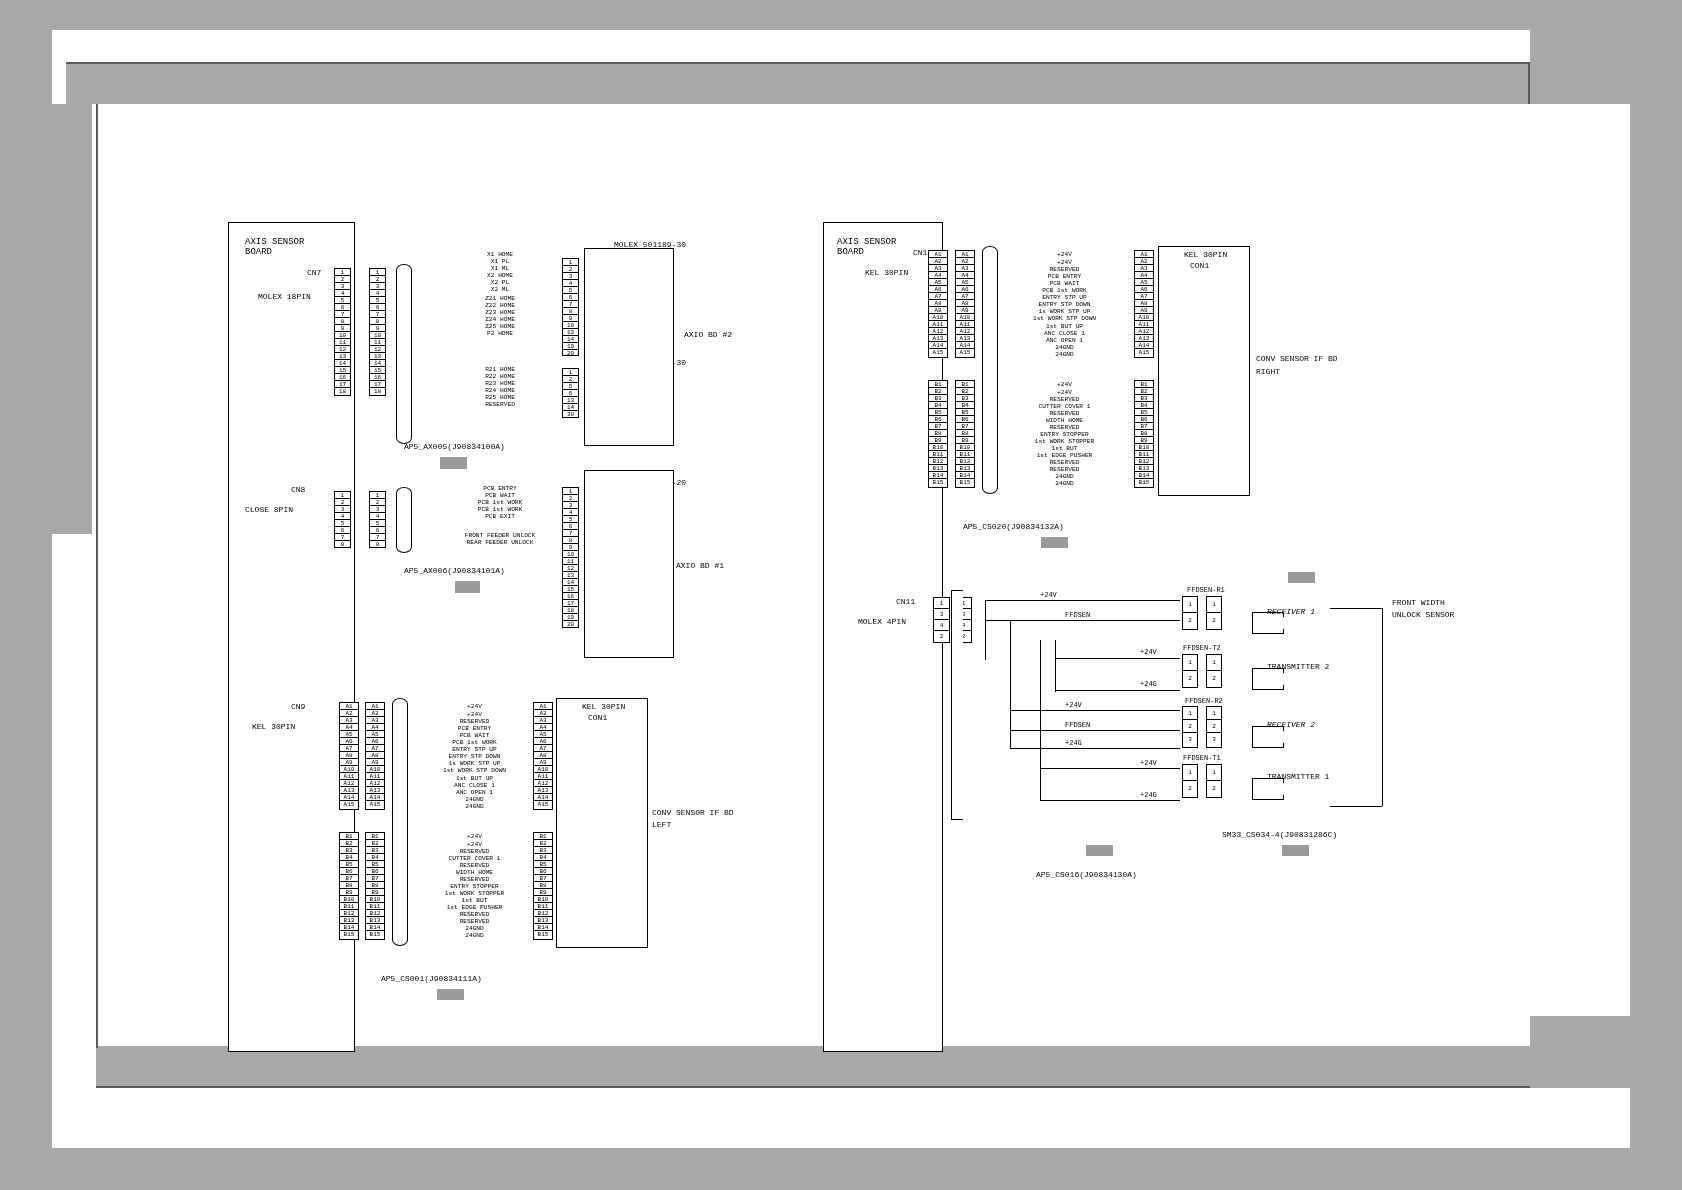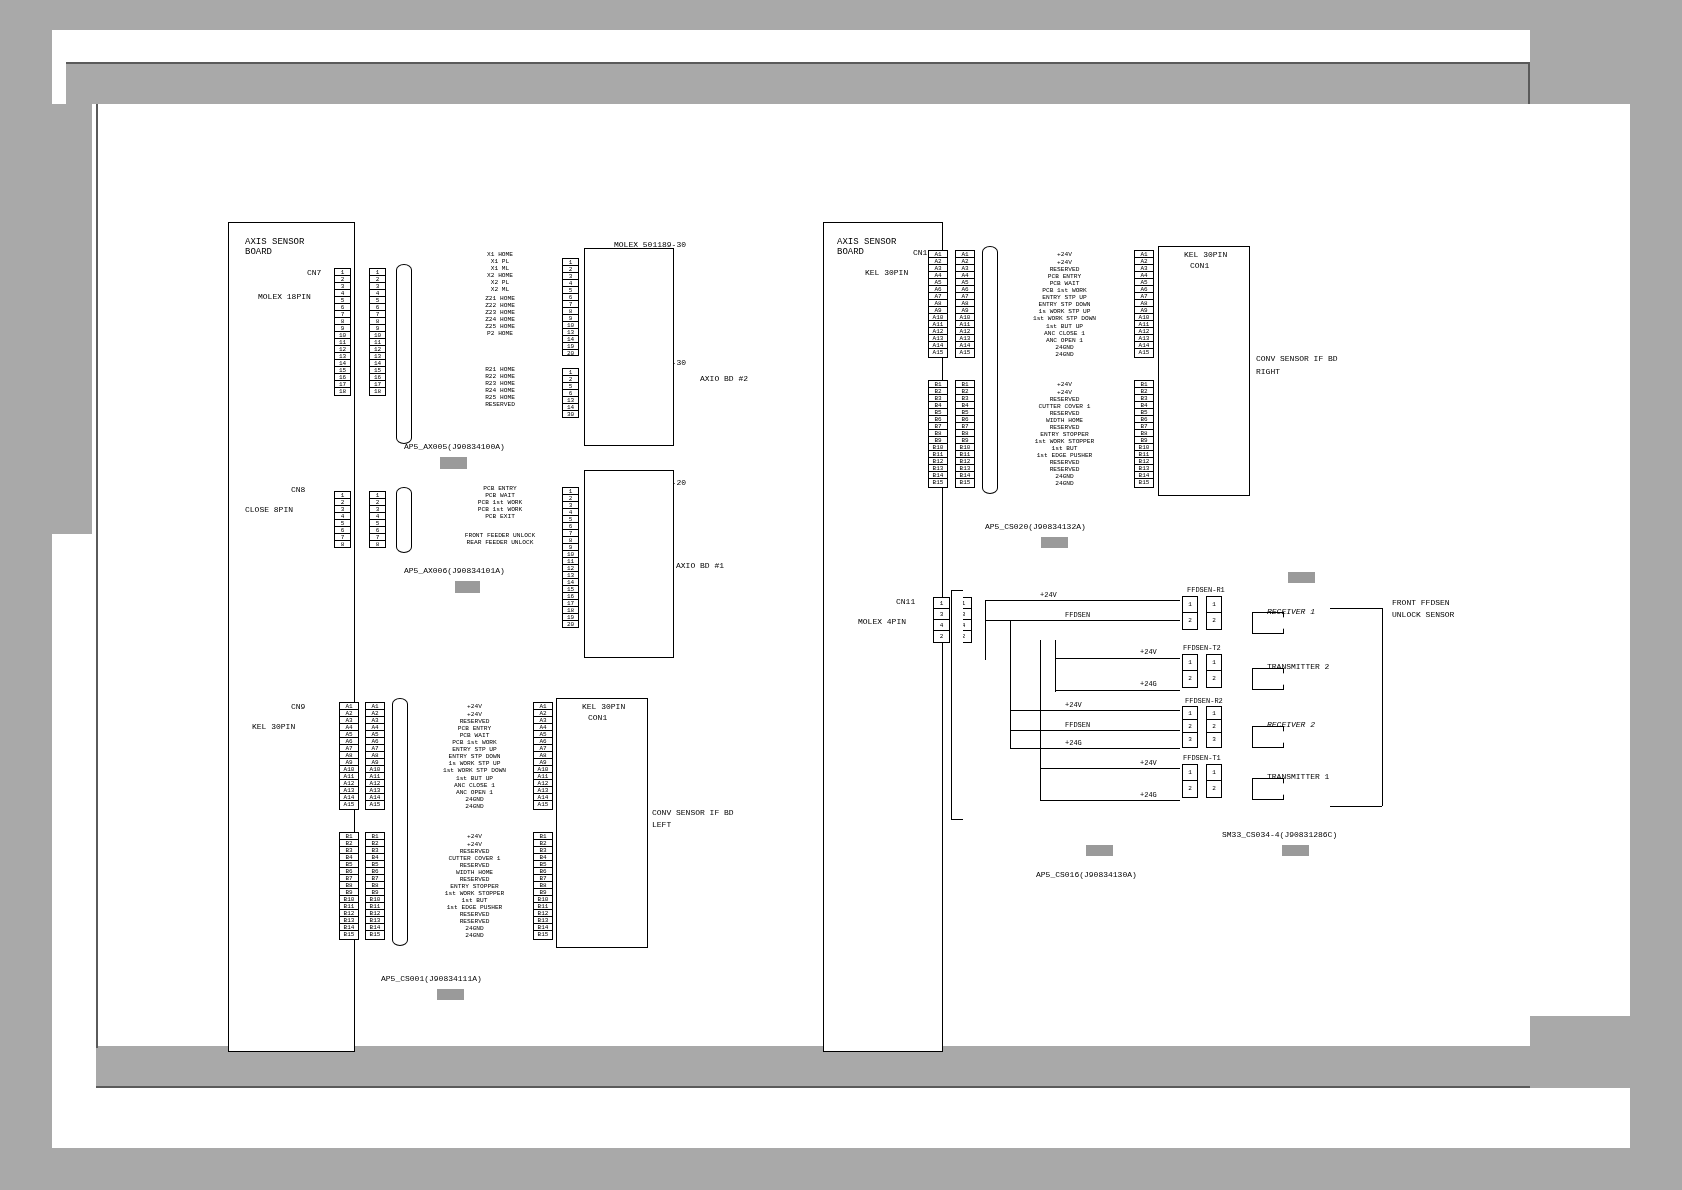--- a/index.html
+++ b/index.html
@@ -229,21 +229,21 @@
     <div class="pincell">5</div>
       <div class="pincell">6</div>
     <div class="pincell">13</div>
       <div class="pincell">14</div>
     <div class="pincell">30</div>
   </div>
   <div class="lbl s8" style="left:614px;top:358px;">MOLEX 501189-30</div>
   <div class="lbl s8" style="left:618px;top:379px;">CN9</div>
 
   <div class="box" style="left:584px;top:248px;width:90px;height:198px;"></div>
-  <div class="lbl s8" style="left:700px;top:330px;margin-top:44px;">AXIO BD #2</div>
+  <div class="lbl s8" style="left:684px;top:330px;">AXIO BD #2</div>
   <div class="lbl s8" style="left:404px;top:442px;">AP5_AX005(J90834100A)</div>
   <div class="swatch" style="left:440px;top:457px;width:27px;height:12px;"></div>
 
   <div class="lbl s8" style="left:291px;top:485px;">CN8</div>
   <div class="lbl s8" style="left:245px;top:505px;">CLOSE 8PIN</div>
 
   <div class="pinrow" style="left:334px;top:491px;width:17px;height:57px;">
     <div class="pincell">1</div>
       <div class="pincell">2</div>
     <div class="pincell">3</div>
@@ -680,21 +680,21 @@
       <div class="pincell">B12</div>
     <div class="pincell">B13</div>
       <div class="pincell">B14</div>
     <div class="pincell">B15</div>
   </div>
   <div class="box" style="left:1158px;top:246px;width:92px;height:250px;"></div>
   <div class="lbl s8" style="left:1184px;top:250px;">KEL 30PIN</div>
   <div class="lbl s8" style="left:1190px;top:261px;">CON1</div>
   <div class="lbl s8" style="left:1256px;top:354px;">CONV SENSOR IF BD</div>
   <div class="lbl s8" style="left:1256px;top:367px;">RIGHT</div>
-  <div class="lbl s8" style="left:985px;top:522px;">AP5_CS020(J90834132A)</div>
+  <div class="lbl s8" style="left:963px;top:522px;">AP5_CS020(J90834132A)</div>
   <div class="swatch" style="left:1041px;top:537px;width:27px;height:11px;"></div>
   <div class="swatch" style="left:1288px;top:572px;width:27px;height:11px;"></div>
 
   <div class="lbl s8" style="left:896px;top:597px;">CN11</div>
   <div class="lbl s8" style="left:858px;top:617px;">MOLEX 4PIN</div>
   <div class="pinrow" style="left:933px;top:597px;width:17px;height:46px;">
     <div class="pincell" style="height:11px;line-height:11px;">1</div>
     <div class="pincell" style="height:11px;line-height:11px;">3</div>
     <div class="pincell" style="height:11px;line-height:11px;">4</div>
     <div class="pincell" style="height:11px;line-height:11px;">2</div>
@@ -777,21 +777,21 @@
   <div class="pinrow" style="left:1206px;top:764px;width:16px;height:34px;">
     <div class="pincell" style="height:16px;line-height:16px;">1</div>
     <div class="pincell" style="height:16px;line-height:16px;">2</div>
   </div>
   <div class="sensor" style="left:1252px;top:778px;width:32px;height:22px;"></div>
   <div class="lbl s8" style="left:1267px;top:772px;">TRANSMITTER 1</div>
 
   <div class="wire vline" style="left:1382px;top:608px;height:198px;"></div>
   <div class="wire hline" style="left:1330px;top:608px;width:52px;"></div>
   <div class="wire hline" style="left:1330px;top:806px;width:52px;"></div>
-  <div class="lbl s8" style="left:1392px;top:598px;">FRONT FFDSEN</div>
+  <div class="lbl s8" style="left:1392px;top:598px;">FRONT WIDTH</div>
   <div class="lbl s8" style="left:1392px;top:610px;">UNLOCK SENSOR</div>
 
   <div class="lbl s8" style="left:1036px;top:870px;">AP5_CS016(J90834130A)</div>
   <div class="swatch" style="left:1086px;top:845px;width:27px;height:11px;"></div>
   <div class="lbl s8" style="left:1222px;top:830px;">SM33_CS034-4(J90831286C)</div>
   <div class="swatch" style="left:1282px;top:845px;width:27px;height:11px;"></div>
 
 </div>
 
 </body></html>

